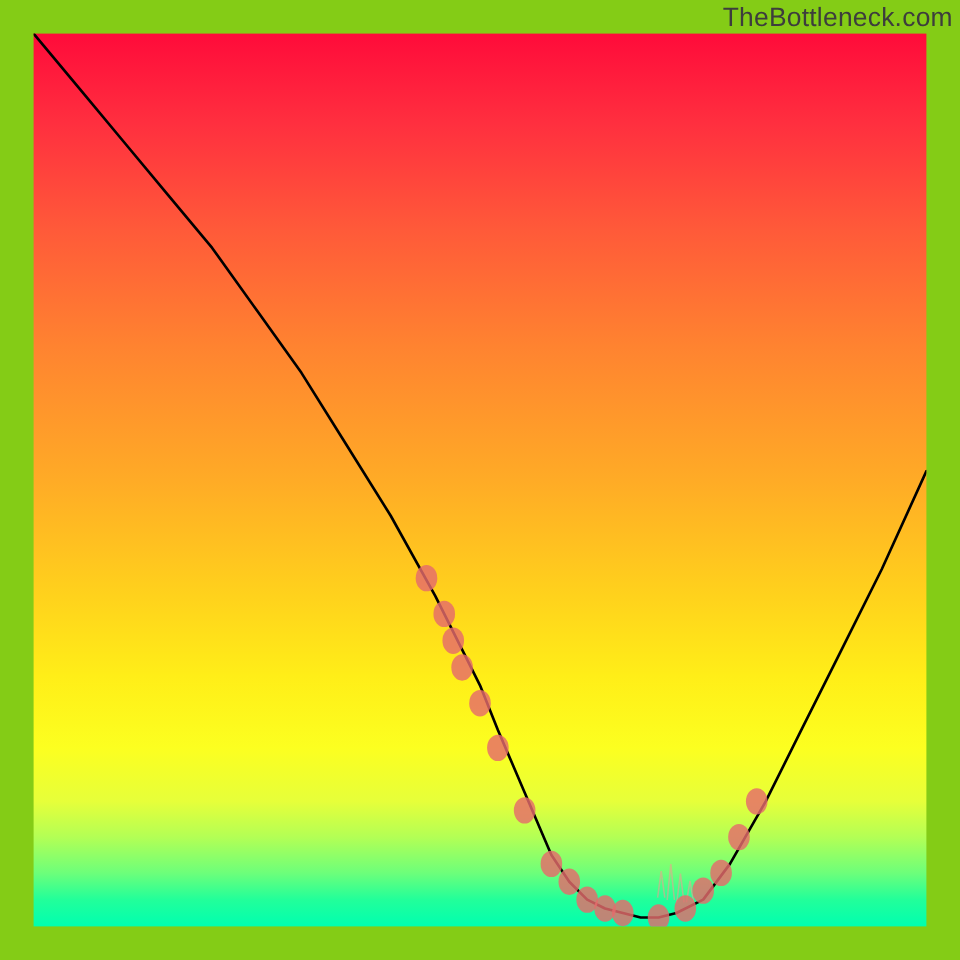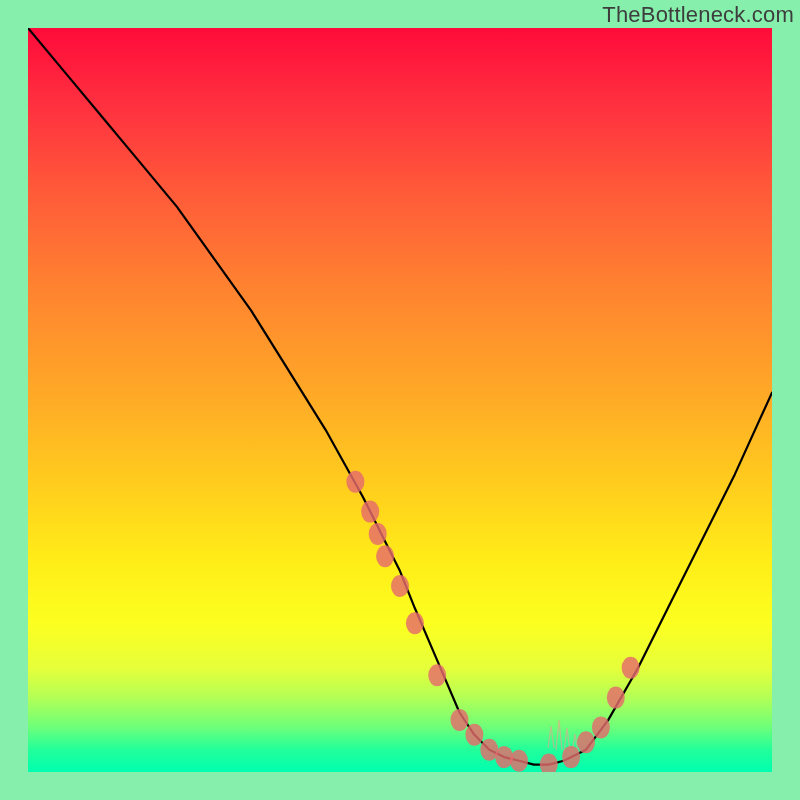--- a/index.html
+++ b/index.html
@@ -8,21 +8,21 @@
     width: 800px;
     height: 800px;
     background: #000;
     overflow: hidden;
     font-family: Arial, Helvetica, sans-serif;
   }
   .stage {
     position: relative;
     width: 800px;
     height: 800px;
-    background: #86efac;
+    background: #84cc16;
   }
   .plot {
     position: absolute;
     left: 28px;
     top: 28px;
     width: 744px;
     height: 744px;
     background: linear-gradient(
       to bottom,
       #ff0b3a 0%,

